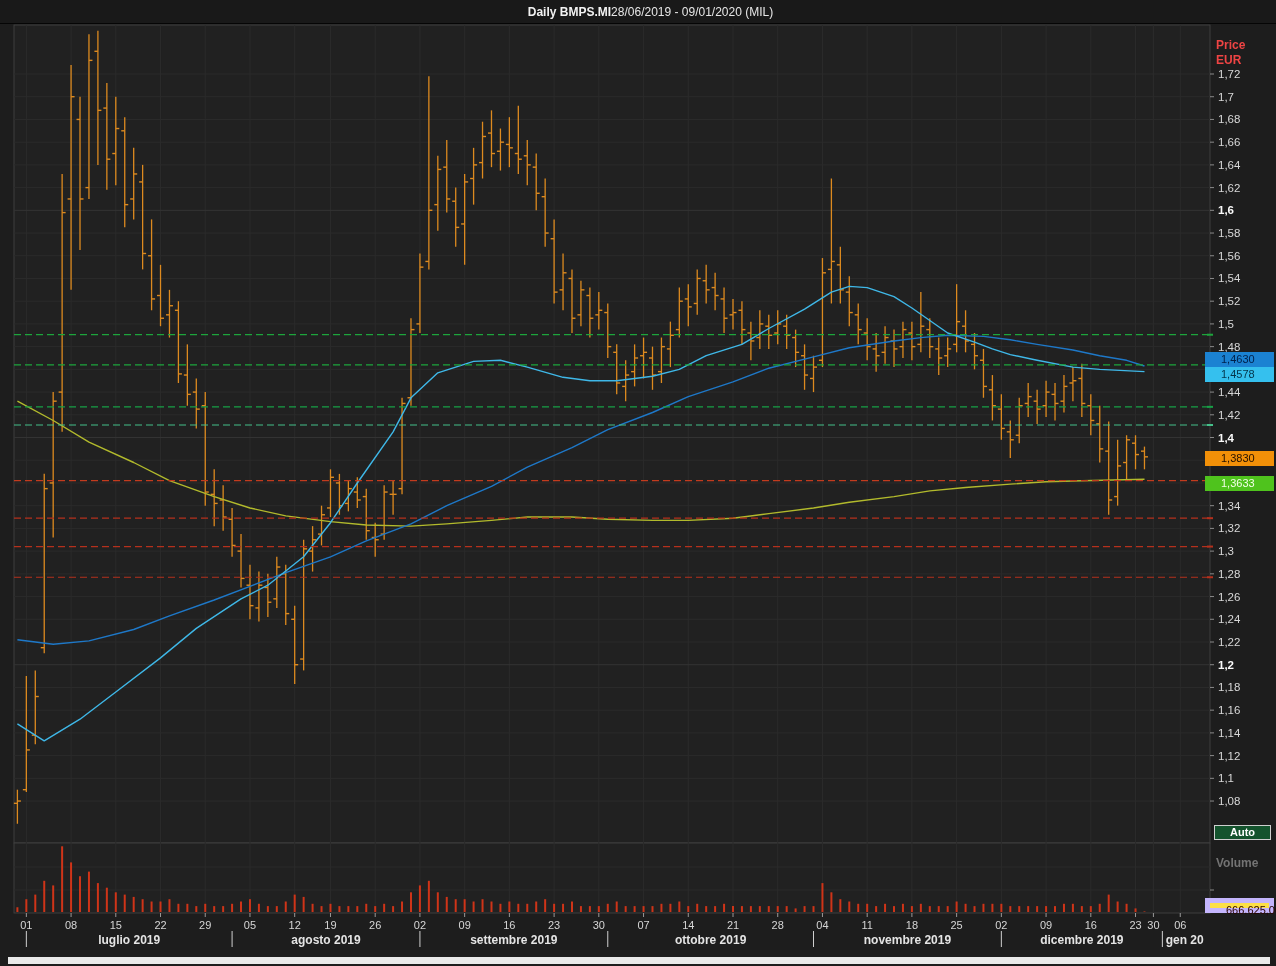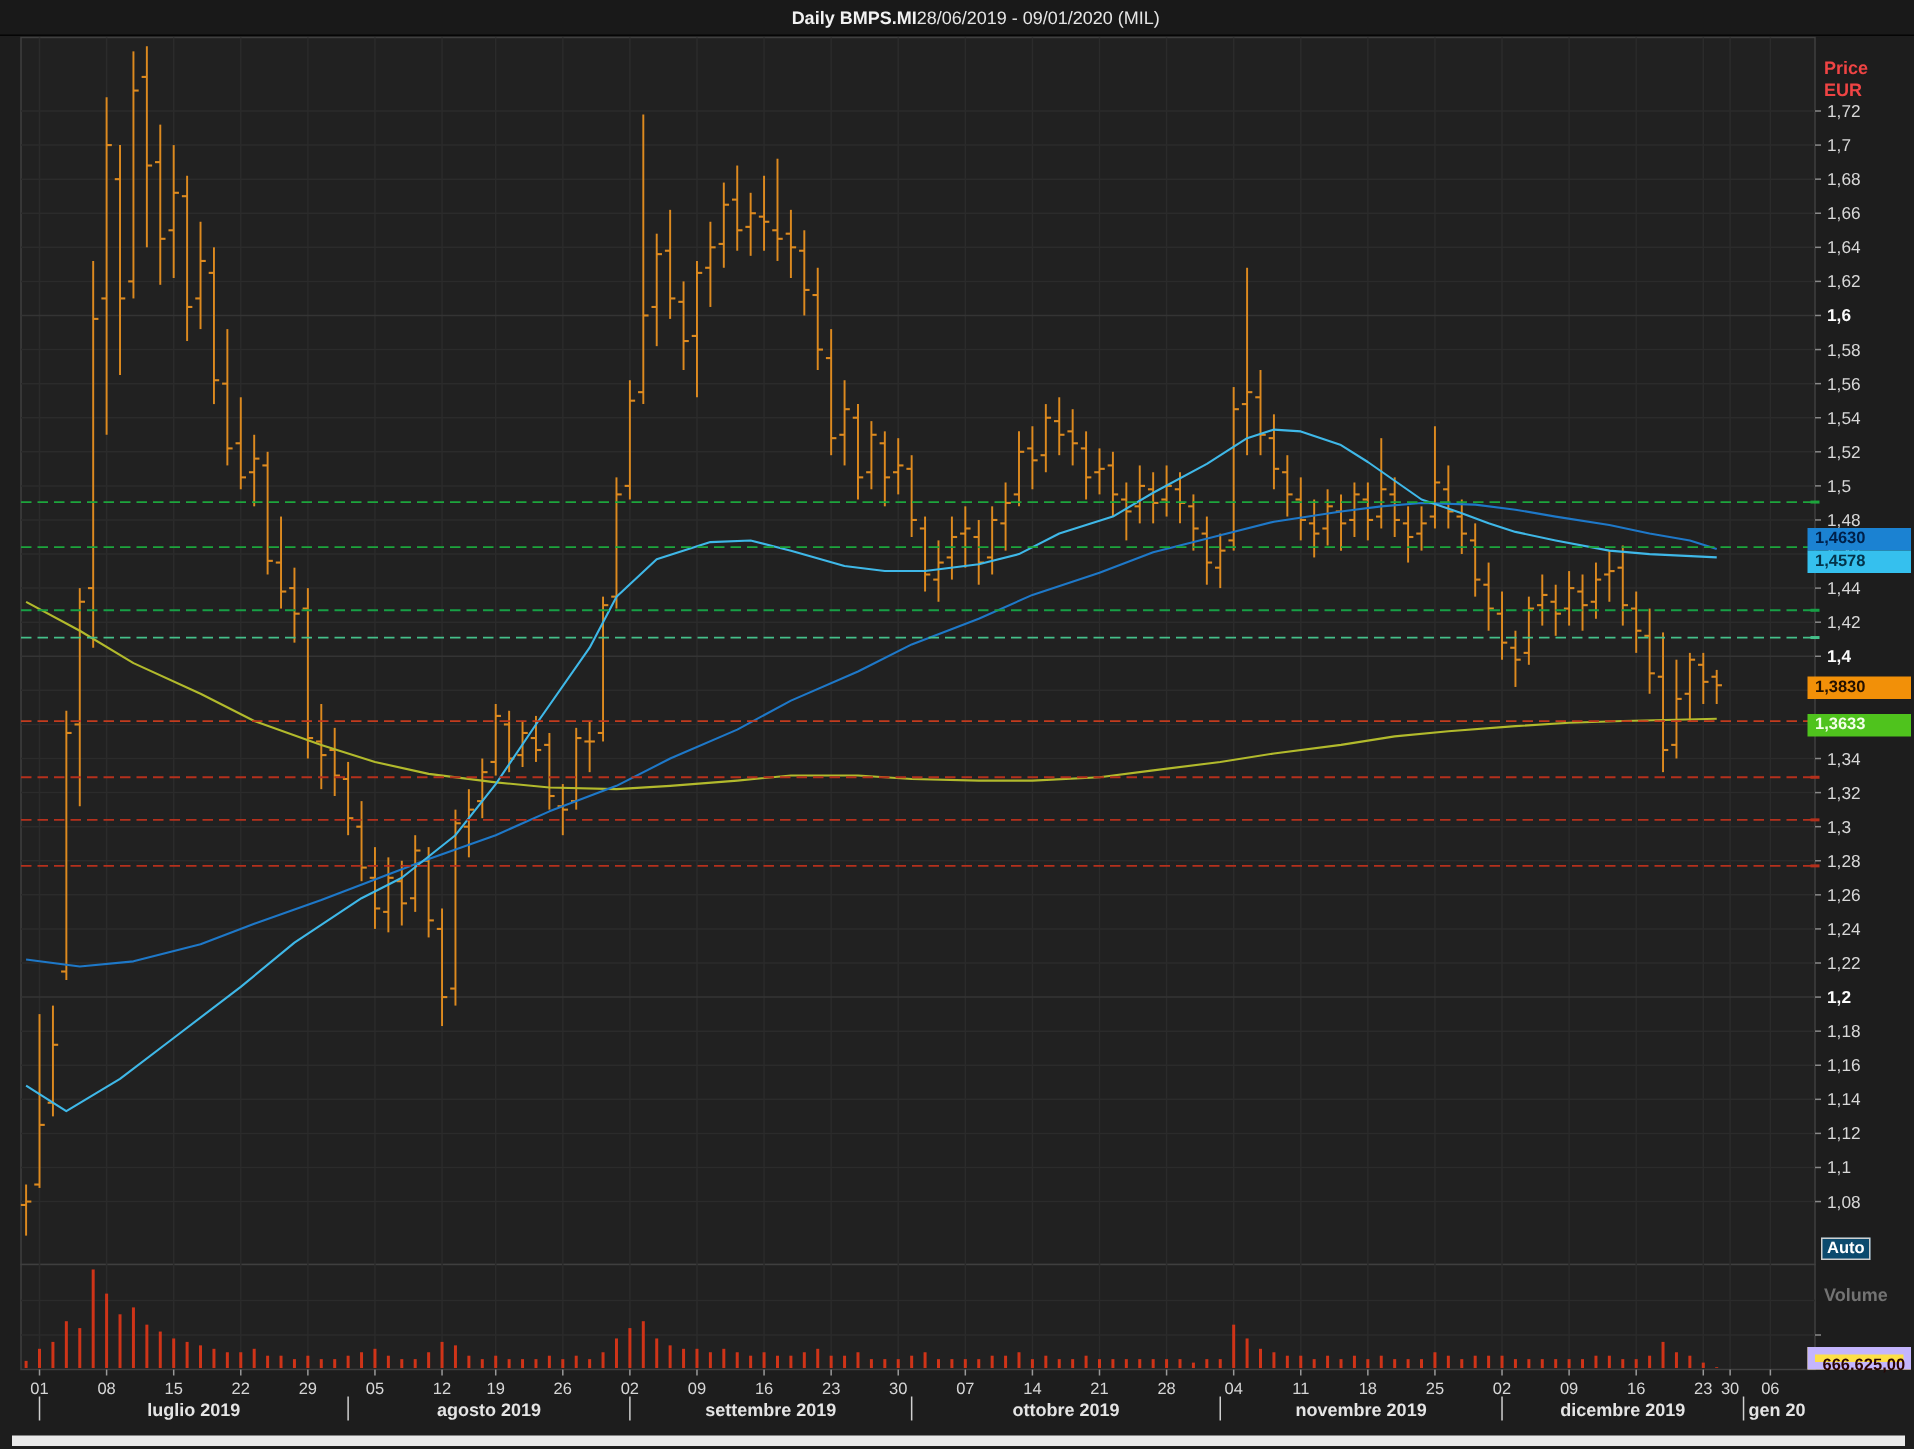--- a/index.html
+++ b/index.html
@@ -7,26 +7,26 @@
        font-family:"Liberation Sans","DejaVu Sans",sans-serif;}
   .titlebar{position:absolute;left:0;top:0;width:1276px;height:24px;background:#191919;
             border-bottom:1px solid #050505;display:flex;align-items:center;
             justify-content:center;box-sizing:border-box;padding:0 5px 0 30px;}
   .title-text{color:#f2f2f2;font-size:12px;font-weight:bold;}
   .range-text{color:#e6e6e6;font-size:12px;}
   #chart-svg{position:absolute;left:0;top:0;}
   .axis-head{position:absolute;left:1216px;top:38px;color:#ef4444;font-size:12px;
              font-weight:bold;line-height:15px;}
   .auto-btn{position:absolute;left:1214px;top:825px;color:#ffffff;font-size:11px;
-            font-weight:bold;border:1px solid #cfcfcf;padding:0 3px;line-height:13px;
-            background:#0c4a6e;cursor:pointer;}
+            font-weight:bold;border:1px solid #cfcfcf;padding:0 15px;line-height:13px;
+            background:#14532d;cursor:pointer;}
   .vol-head{position:absolute;left:1216px;top:856px;color:#737373;font-size:12px;font-weight:bold;}
   .vol-tick{position:absolute;left:1217px;top:880px;color:#dcdcdc;font-size:11px;margin-top:21px;}
-  .badge{position:absolute;left:1205px;width:69px;height:15px;font-size:11px;font-weight:bold;
-         line-height:15px;padding-left:5px;box-sizing:border-box;white-space:nowrap;}
+  .badge{position:absolute;left:1205px;width:69px;height:15px;font-size:11px;font-weight:normal;
+         line-height:15px;padding-left:16px;box-sizing:border-box;white-space:nowrap;}
   .badge-ma-slow{top:352px;background:#1b82d2;color:#00204a;}
   .badge-ma-fast{top:367px;background:#35c0ee;color:#04344a;}
   .badge-last{top:451px;background:#f29008;color:#241100;}
   .badge-ma-long{top:476px;background:#4fc31d;color:#f2ffe8;}
   .badge-vol{top:898px;height:15px;background:#fde047;color:#2b0400;border:5px solid #c4b5fd;}
   .hscroll{position:absolute;left:8px;top:957px;width:1262px;height:7px;background:#e9e9e9;}
 </style>
 </head>
 <body>
 

